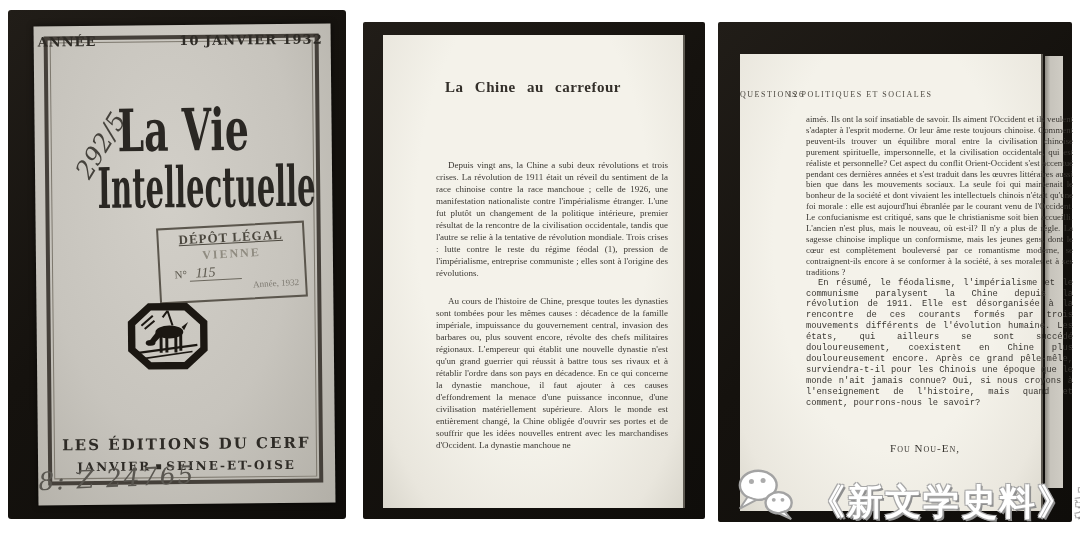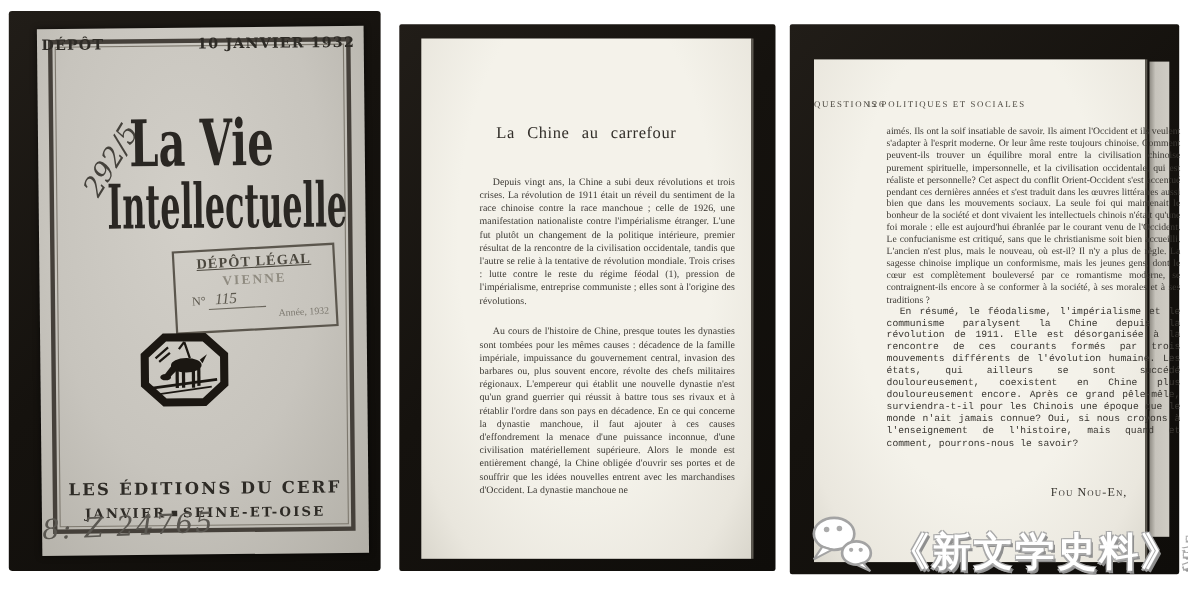--- a/index.html
+++ b/index.html
@@ -43,43 +43,43 @@
   #publisher2 .sq { display:inline-block; width:5px; height:5px; background:#2e2b26; margin:0 5px 1px 5px; }
   #shelfmark { position:absolute; left:0px; top:438px; font-style:italic; font-size:25px;
     color:#5a5751; transform:rotate(-2deg); letter-spacing:2px; font-family:"DejaVu Serif", serif; }
 
   
   #photo-mid { left:363px; top:22px; width:342px; height:497px; border-radius:2px; }
   #page-mid { position:absolute; left:20px; top:13px; width:302px; height:473px;
     background:radial-gradient(ellipse at 50% 38%, #f4f2ea 55%, #e9e6dd 85%, #d9d6cc 100%);
     border-right:2px solid #5e5a52; }
   .serif-text { font-family:"Liberation Serif", serif; color:#3a3732; }
-  #article-title { position:absolute; top:78px; left:0; width:100%; text-align:center;
-    font-weight:normal; font-size:15px; word-spacing:7px; letter-spacing:.5px; color:#332f2a; }
+  #article-title { position:absolute; top:44px; left:0; width:100%; text-align:center;
+    font-weight:bold; font-size:15px; word-spacing:7px; letter-spacing:.5px; color:#332f2a; }
   #mid-text { position:absolute; left:53px; top:108px; width:232px;
     font-size:9px; line-height:12px; text-align:justify; }
   #mid-text p.ind { text-indent:12px;margin-top:16px; }
   #footnote { position:absolute; left:36px; top:417px; width:253px;
     font-size:7.5px; line-height:9.6px; text-align:justify; text-indent:10px; color:#45423c; }
 
   
   #photo-right { left:718px; top:22px; width:354px; height:500px; border-radius:2px; }
   #fore-edge { position:absolute; right:9px; top:34px; width:18px; height:432px;
     background:linear-gradient(90deg,#8f8c84 0%,#c7c4bc 30%,#cfccc4 100%); }
   #page-right { position:absolute; left:22px; top:32px; width:303px; height:457px;
     background:radial-gradient(ellipse at 50% 40%, #f4f2ea 55%, #eae7de 85%, #dbd8ce 100%);
     border-right:2px solid #5e5a52; }
   #right-header { position:absolute; top:36px; left:0; width:100%; font-size:8px;
     letter-spacing:1.5px; color:#4b473f; }
   #page-number { position:absolute; left:48px; top:0; }
   #running-header { display:block; text-align:left; }
   #right-text { position:absolute; left:22px; top:60px; width:267px;
     font-size:8.8px; line-height:10.9px; text-align:justify;margin-left:44px; }
   #right-text p.ind { text-indent:12px;font-family:Liberation Mono, monospace; }
-  #signature { position:absolute; right:16px; top:388px; width:200px; text-align:right; }
+  #signature { position:absolute; right:16px; top:388px; width:200px; text-align:center; }
   #sig-name { font-variant:small-caps; font-size:11px; letter-spacing:1px; color:#3a3732; }
   #sig-role { font-size:7.5px; line-height:9px; color:#4b473f; margin-top:3px; }
 
   
   #watermark { position:absolute; left:735px; top:466px; display:flex; align-items:flex-start; z-index:5; }
   #wm-icon { width:62px; height:58px; }
   #wm-text { margin-left:12px; padding-top:12px; font-family:"DejaVu Sans", sans-serif;
     font-size:36px; font-weight:bold; letter-spacing:2px; color:#ffffff;
     text-shadow:-1px -1px 0 #a8a8a8, 1px -1px 0 #a8a8a8, -1px 1px 0 #a8a8a8,
                 2px 2px 0 #8f8f8f, 1px 1px 0 #9a9a9a; white-space:nowrap; }
@@ -88,21 +88,21 @@
 <body>
 
 <div id="stage">
 
   <div class="photo" id="photo-left">
     <div id="cover">
       <div id="cover-frame">
         <div id="cover-frame-inner"></div>
       </div>
       <div id="cover-header">
-        <span>DÉPÔT</span>
+        <span>ANNÉE</span>
         <span>10 JANVIER 1932</span>
       </div>
       <div id="hand-number">292/5</div>
       <div class="cover-title" id="title1">La Vie</div>
       <div class="cover-title" id="title2">Intellectuelle</div>
 
       <div id="stamp">
         <div class="s1">DÉPÔT LÉGAL</div>
         <div class="s2">VIENNE</div>
         <div class="s3">

